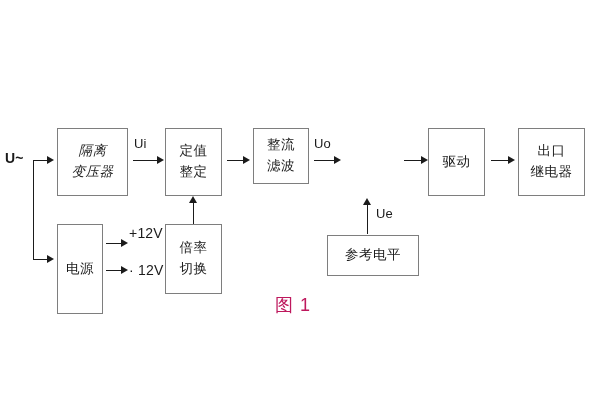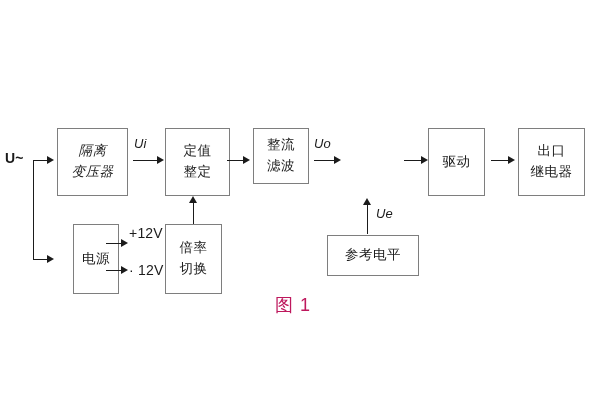--- a/index.html
+++ b/index.html
@@ -36,21 +36,20 @@
   .block .ln {
     display: block;
     white-space: nowrap;
   }
   .sig-label {
     position: absolute;
     font-size: 13px;
     color: #1b1b1b;
     white-space: nowrap;
     letter-spacing: 0.2px;
-    font-style: italic;
   }
   .rail-label {
     position: absolute;
     font-size: 14px;
     color: #1b1b1b;
     white-space: nowrap;
     font-weight: 700;
     letter-spacing: 0.2px;
   }
   .volt-label {
@@ -110,21 +109,21 @@
 
   <div class="block" style="left:57px; top:128px; width:71px; height:68px;font-style:italic;">
     <span class="ln">隔离</span>
     <span class="ln">变压器</span>
   </div>
 
   <div class="sig-label" style="left:134px; top:136px;">Ui</div>
   <div class="hline" style="left:133px; top:160px; width:24px;"></div>
   <div class="arrow-r" style="left:157px; top:155.8px;"></div>
 
-  <div class="block" style="left:165px; top:128px; width:65px; height:68px;">
+  <div class="block" style="left:165px; top:128px; width:57px; height:68px;">
     <span class="ln">定值</span>
     <span class="ln">整定</span>
   </div>
 
   <div class="hline" style="left:227px; top:160px; width:16px;"></div>
   <div class="arrow-r" style="left:243px; top:155.8px;"></div>
 
   <div class="block" style="left:253px; top:128px; width:56px; height:56px;">
     <span class="ln">整流</span>
     <span class="ln">滤波</span>
@@ -143,21 +142,21 @@
   </div>
 
   <div class="hline" style="left:491px; top:160px; width:17px;"></div>
   <div class="arrow-r" style="left:508px; top:155.8px;"></div>
 
   <div class="block" style="left:518px; top:128px; width:67px; height:68px;">
     <span class="ln">出口</span>
     <span class="ln">继电器</span>
   </div>
 
-  <div class="block" style="left:57px; top:224px; width:46px; height:70px;margin-left:16px;">
+  <div class="block" style="left:57px; top:224px; width:46px; height:90px;">
     <span class="ln">电源</span>
   </div>
 
   <div class="hline" style="left:106px; top:243px; width:15px;"></div>
   <div class="arrow-r" style="left:121px; top:238.8px;"></div>
   <div class="volt-label" style="left:129px; top:225px;">+12V</div>
 
   <div class="hline" style="left:106px; top:270px; width:15px;"></div>
   <div class="arrow-r" style="left:121px; top:265.8px;"></div>
   <div class="volt-label" style="left:129px; top:262px;">· 12V</div>

